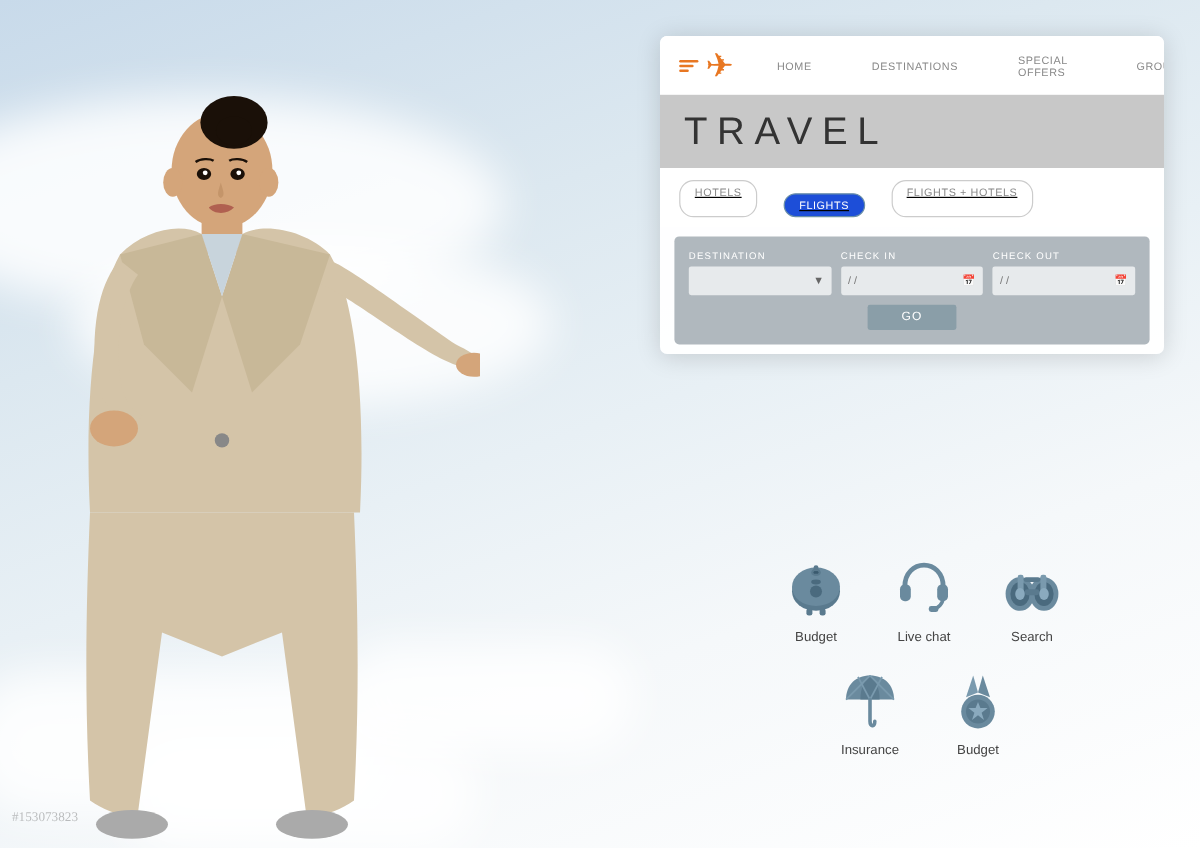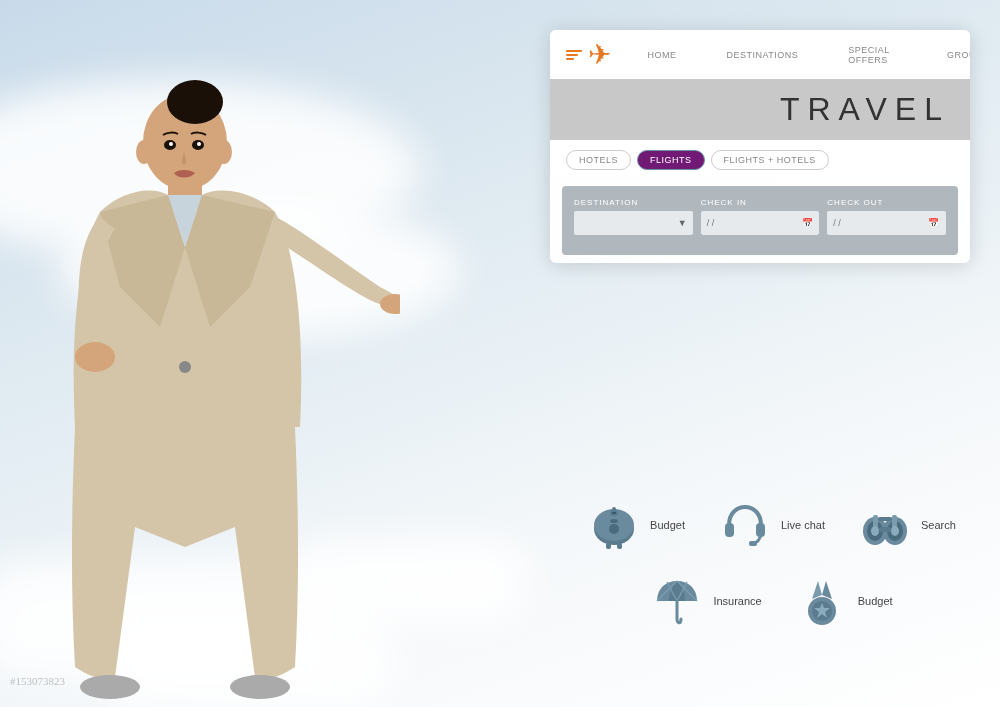--- a/index.html
+++ b/index.html
@@ -107,59 +107,61 @@
       color: #888;
       letter-spacing: 0.5px;
       text-transform: uppercase;
       padding-left: 36px;
     }
 
     
     .panel-title-bar {
       background: #c8c8c8;
       padding: 12px 20px;
-      text-align: right;
+      text-align: left;
     }
 
     .panel-title {
       font-size: 32px;
       font-weight: 300;
       letter-spacing: 8px;
       color: #333;
       text-transform: uppercase;
     }
 
     
     .panel-tabs {
       display: flex;
-      gap: 6px;
+      gap: 22px;
       padding: 10px 16px 8px;
       background: #fff;
+      text-decoration: underline;
     }
 
     .panel-tab {
       padding: 4px 12px;
       border-radius: 12px;
       font-size: 9px;
       letter-spacing: 0.5px;
       text-transform: uppercase;
       cursor: pointer;
       border: 1px solid transparent;
     }
 
     .panel-tab.inactive {
       border-color: #ccc;
       color: #888;
       background: #fff;
     }
 
     .panel-tab.active {
-      background: #701a75;
+      background: #1d4ed8;
       color: #fff;
       border-color: #6a8fa8;
+      margin-top: 11px;
     }
 
     
     .panel-search {
       background: #b0b8be;
       margin: 8px 12px;
       border-radius: 4px;
       padding: 12px;
     }
 
@@ -229,20 +231,21 @@
 
     .features-row {
       display: flex;
       justify-content: center;
       gap: 30px;
       margin-bottom: 16px;
     }
 
     .feature-item {
       display: flex;
+      flex-direction: column;
       align-items: center;
       gap: 6px;
     }
 
     .feature-icon-circle {
       width: 60px;
       height: 60px;
       display: flex;
       align-items: center;
       justify-content: center;
@@ -389,20 +392,23 @@
         </div>
       </div>
 
       <div class="search-field">
         <span class="search-label">CHECK OUT</span>
         <div class="search-input">
           <span style="flex:1;font-size:9px;color:#777">/ /</span>
           <span class="input-icon">📅</span>
         </div>
       </div>
+    </div>
+    <div class="go-btn-row">
+      <button class="go-btn">GO</button>
     </div>
   </div>
 </div>
 
 <div class="features-section">
 
   <div class="features-row">
 
     <div class="feature-item">
       <div class="feature-icon-circle">

